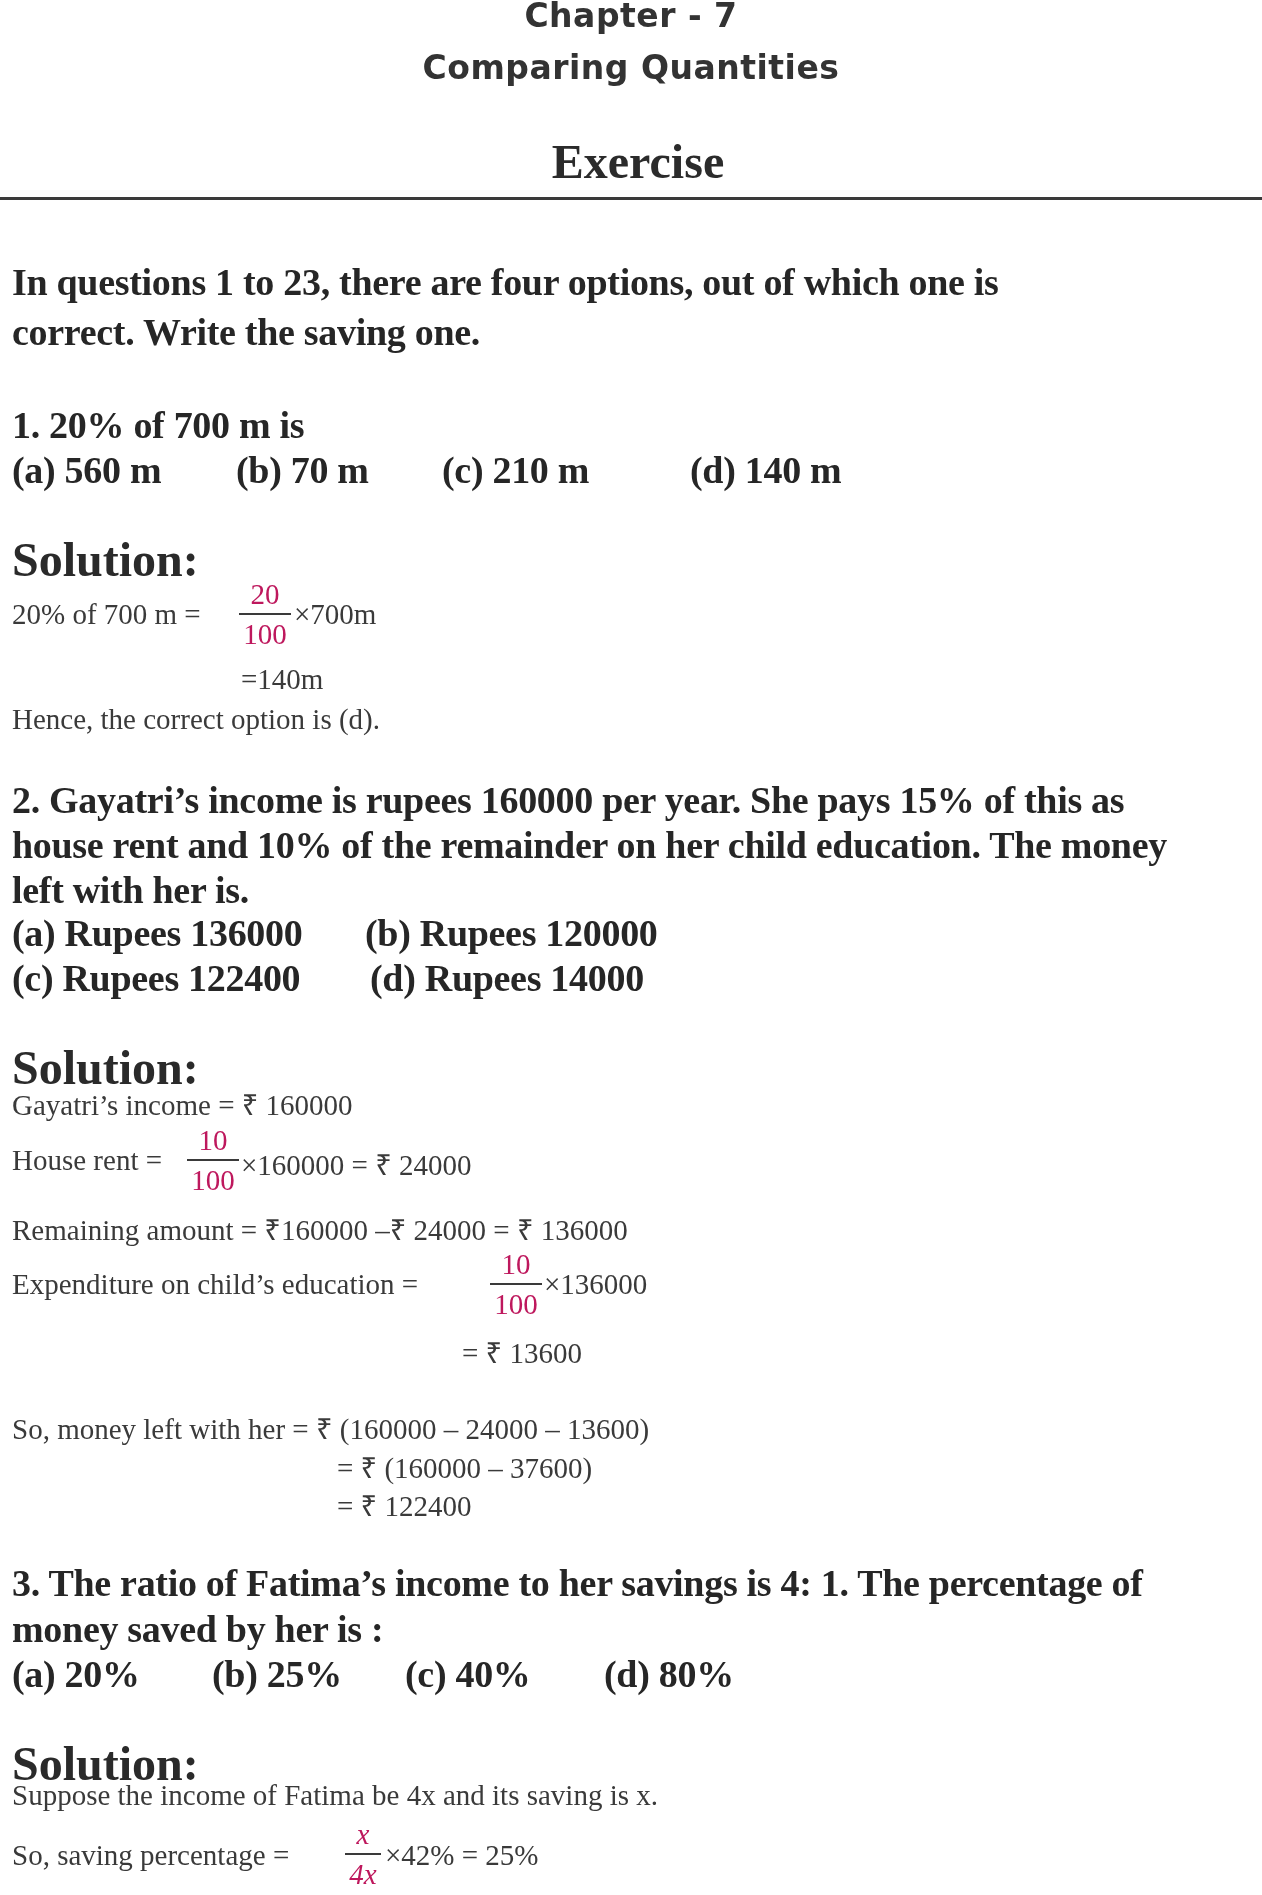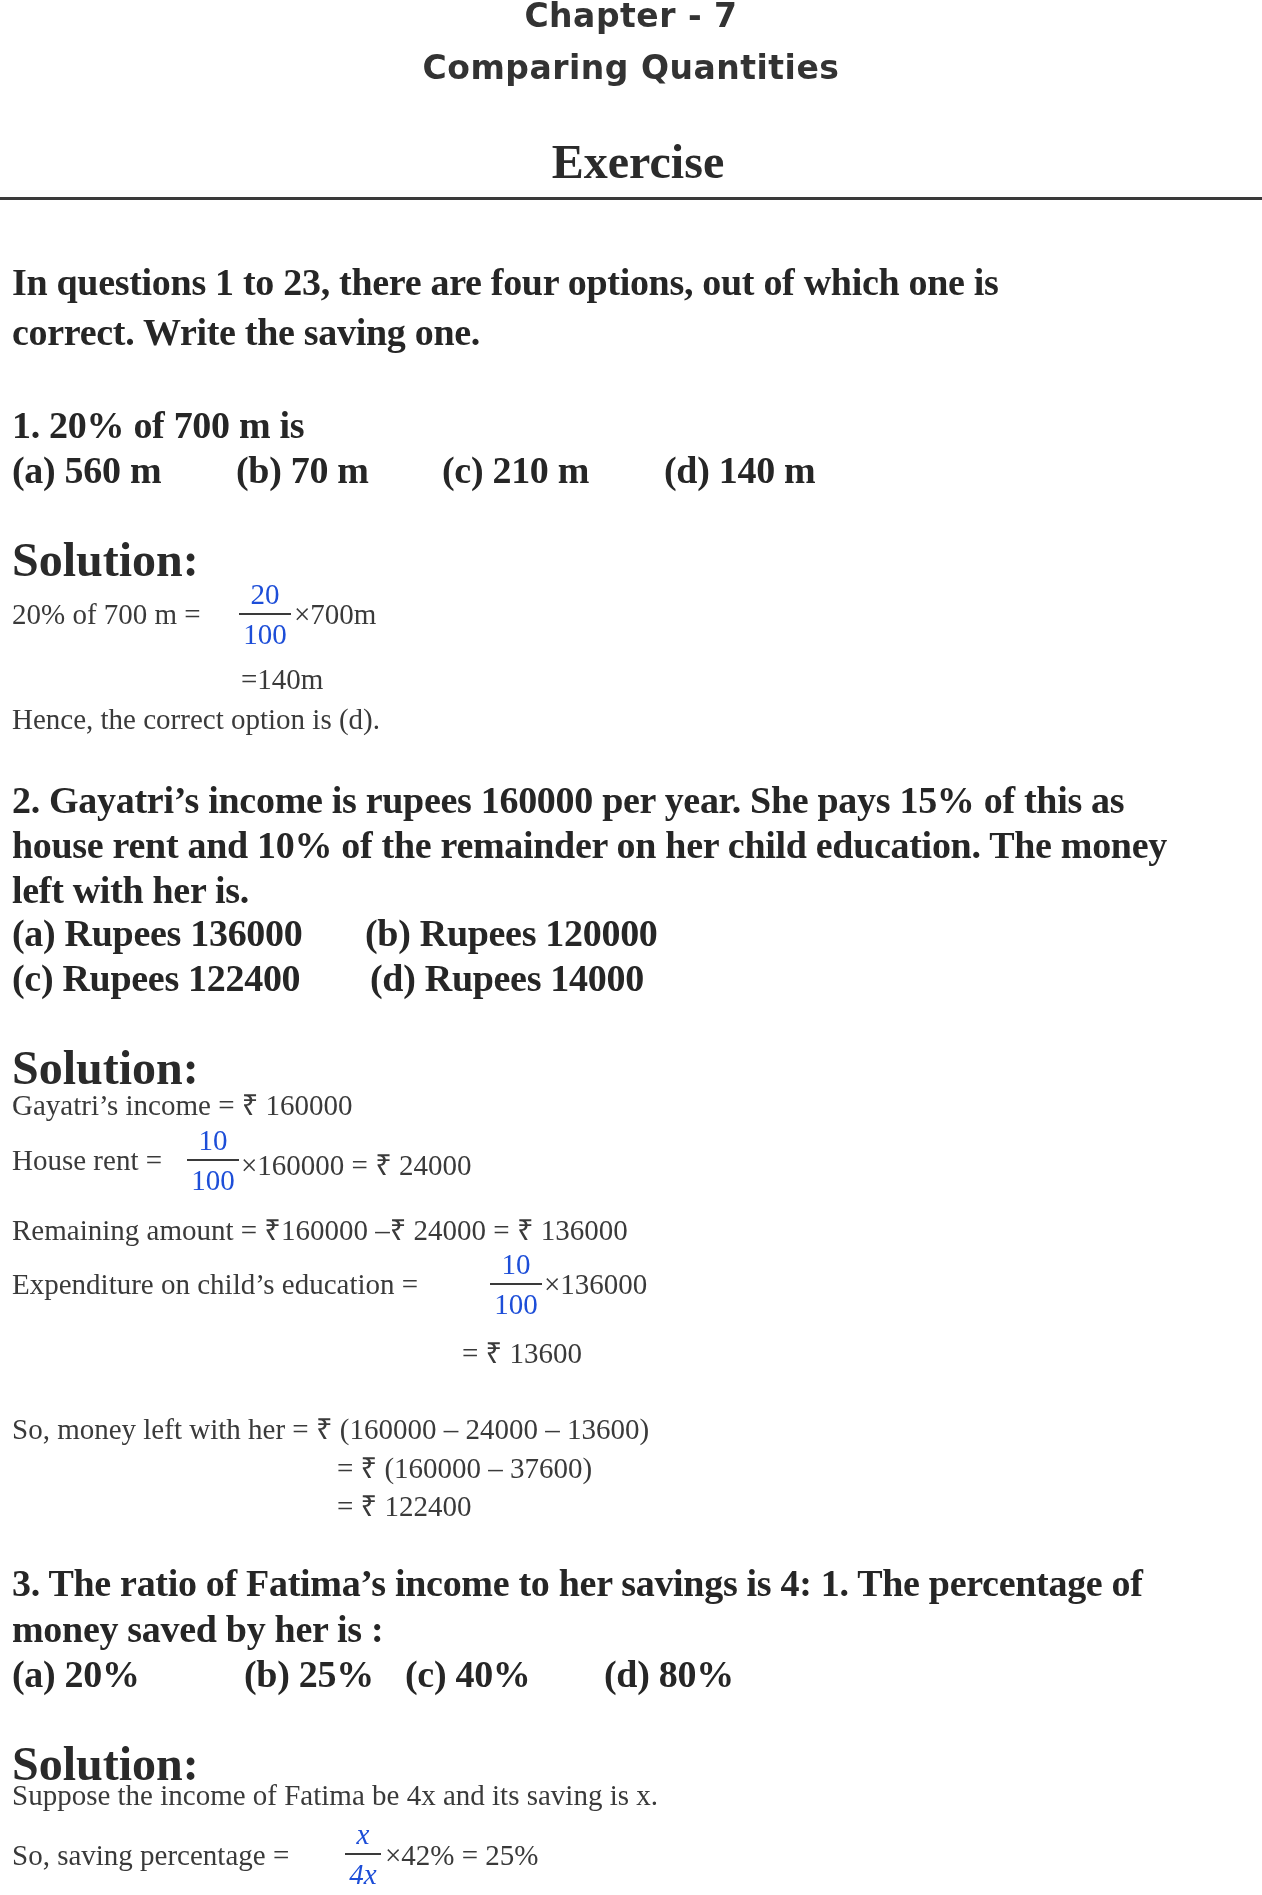--- a/index.html
+++ b/index.html
@@ -6,41 +6,41 @@
   body { width:1262px; height:1895px; position:relative; overflow:hidden; color:#2b2b2b; }
   .abs { position:absolute; white-space:nowrap; }
   .sans { font-family:"DejaVu Sans", sans-serif; font-weight:bold; color:#333; }
   .serif { font-family:"Liberation Serif", serif;padding-left:7px; }
   .h-title { font-size:33px; left:0; width:1262px; text-align:center; letter-spacing:0.5px; }
   .ex { font-size:48px; left:0; width:1262px; text-align:center; font-weight:bold; }
   .rule { position:absolute; left:0; width:1262px; top:197px; height:3px; background:#3a3a3a; }
   .q { font-size:38px; font-weight:bold; color:#262626; letter-spacing:-0.3px; }
   .sol { font-size:48px; font-weight:bold; color:#2a2a2a; }
   .t { font-size:29px; color:#3a3a3a; }
-  .frac { position:absolute; display:flex; flex-direction:column; align-items:center; font-size:29px; color:#1d4ed8; line-height:1; }
+  .frac { position:absolute; display:flex; flex-direction:column; align-items:center; font-size:29px; color:#be185d; line-height:1; }
   .frac .bar { height:2px; background:#3a3a3a; margin:4px 0 5px 0; align-self:stretch; }
   .i { font-style:italic; }
 </style>
 </head>
 <body>
 
 <div class="abs sans h-title" style="top:-4px;">Chapter - 7</div>
 <div class="abs sans h-title" style="top:48px;">Comparing Quantities</div>
 <div class="abs serif ex" style="top:134px;">Exercise</div>
 <div class="rule"></div>
 
 <div class="abs serif q" style="left:5px; top:260px;">In questions 1 to 23, there are four options, out of which one is</div>
 <div class="abs serif q" style="left:5px; top:310px;">correct. Write the saving one.</div>
 
 <div>
   <div class="abs serif q" style="left:5px; top:403px;">1. 20% of 700 m is</div>
   <div class="abs serif q" style="left:5px; top:448px;">(a) 560 m</div>
   <div class="abs serif q" style="left:229px; top:448px;">(b) 70 m</div>
   <div class="abs serif q" style="left:435px; top:448px;">(c) 210 m</div>
-  <div class="abs serif q" style="left:657px; top:448px;text-align:right;">(d) 140 m</div>
+  <div class="abs serif q" style="left:683px; top:448px;text-align:right;">(d) 140 m</div>
 
   <div class="abs serif sol" style="left:5px; top:532px;">Solution:</div>
   <div class="abs serif t" style="left:5px; top:598px;">20% of 700 m =</div>
   <div class="frac serif" style="left:232px; top:580px; width:52px;">
     <span>20</span>
     <span class="bar"></span>
     <span>100</span>
   </div>
   <div class="abs serif t" style="left:287px; top:598px;">×700m</div>
   <div class="abs serif t" style="left:208px; top:663px;margin-left:26px;">=140m</div>
@@ -80,21 +80,21 @@
 
   <div class="abs serif t" style="left:5px; top:1408px;">So, money left with her = ₹ (160000 – 24000 – 13600)</div>
   <div class="abs serif t" style="left:330px; top:1447px;">= ₹ (160000 – 37600)</div>
   <div class="abs serif t" style="left:330px; top:1485px;">= ₹ 122400</div>
 </div>
 
 <div>
   <div class="abs serif q" style="left:5px; top:1561px;">3. The ratio of Fatima’s income to her savings is 4: 1. The percentage of</div>
   <div class="abs serif q" style="left:5px; top:1607px;">money saved by her is :</div>
   <div class="abs serif q" style="left:5px; top:1652px;">(a) 20%</div>
-  <div class="abs serif q" style="left:205px; top:1652px;margin-left:32px;">(b) 25%</div>
+  <div class="abs serif q" style="left:205px; top:1652px;">(b) 25%</div>
   <div class="abs serif q" style="left:398px; top:1652px;">(c) 40%</div>
   <div class="abs serif q" style="left:597px; top:1652px;">(d) 80%</div>
 
   <div class="abs serif sol" style="left:5px; top:1736px;">Solution:</div>
   <div class="abs serif t" style="left:5px; top:1779px;">Suppose the income of Fatima be 4x and its saving is x.</div>
   <div class="abs serif t" style="left:5px; top:1839px;">So, saving percentage =</div>
   <div class="frac serif i" style="left:338px; top:1820px; width:36px;">
     <span>x</span>
     <span class="bar"></span>
     <span>4x</span>

